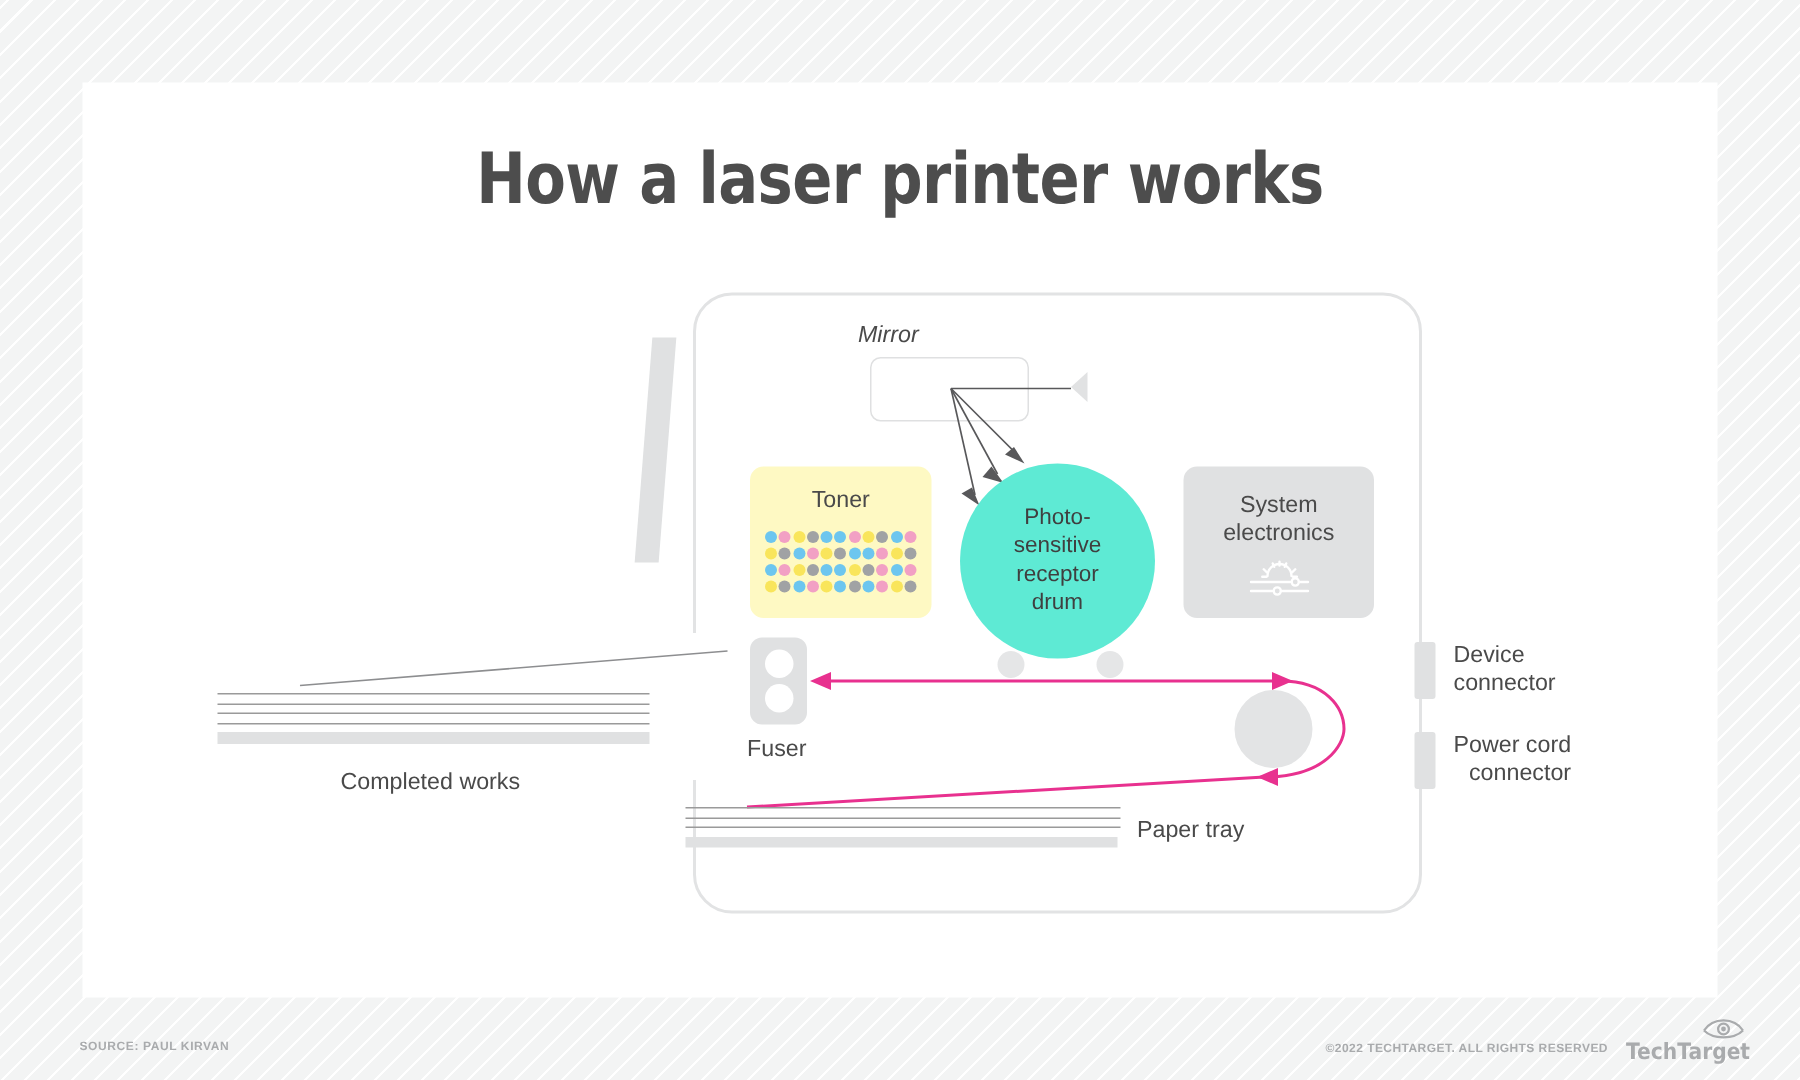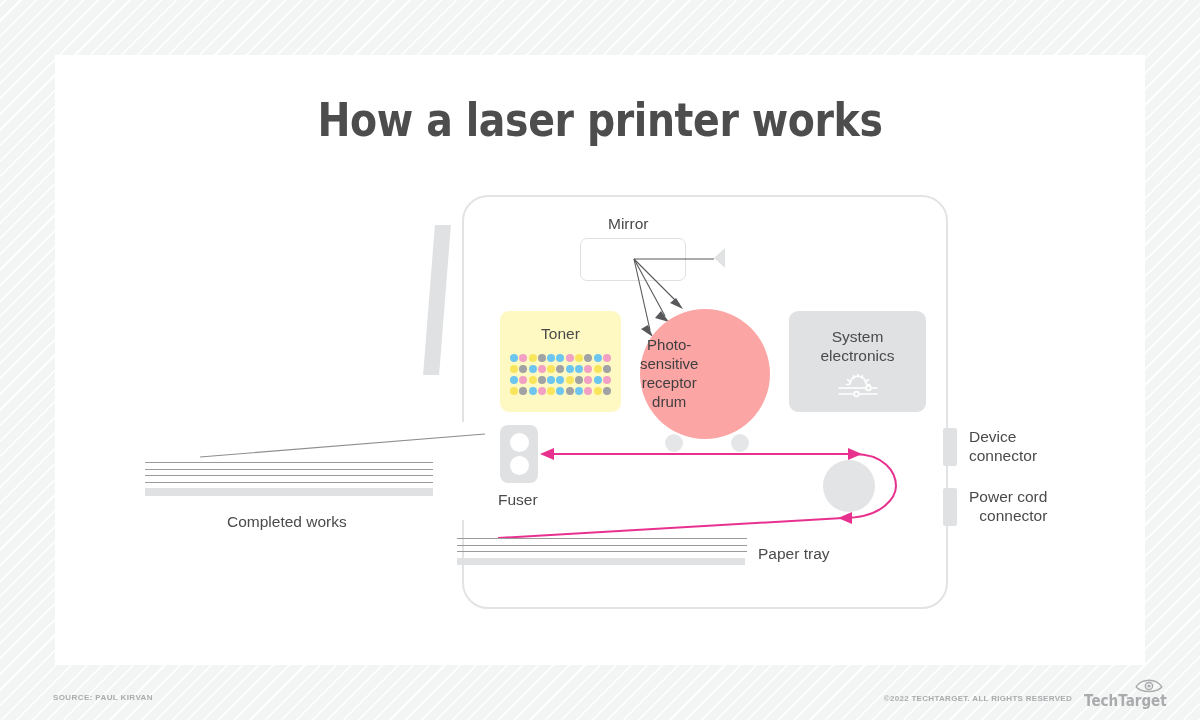--- a/index.html
+++ b/index.html
@@ -81,21 +81,21 @@
 
   
   .mirror-box {
     position: absolute;
     left: 580px; top: 238px;
     width: 106px; height: 43px;
     border: 1.6px solid #dfe0e1;
     border-radius: 7px;
     background: #ffffff;
   }
-  .mirror-label { left: 608px; top: 215px; }
+  .mirror-label { left: 572px; top: 215px; font-style: italic; }
 
   
   .laser-box {
     position: absolute;
     left: 723px; top: 240px;
     width: 106px; height: 37px;
     background: #e1e2e3;
     border-radius: 7px;
     display: flex; align-items: center; justify-content: center;
     font-size: 15.5px; color: #4a4a4a;
@@ -131,22 +131,22 @@
     justify-items: center; align-items: center;
   }
   .dot { width: 8px; height: 8px; border-radius: 50%; }
 
   
   .drum {
     position: absolute;
     left: 640px; top: 309px;
     width: 130px; height: 130px;
     border-radius: 50%;
-    background: #fca5a5;
-    display: flex; align-items: center; justify-content: flex-start;
+    background: #5eead4;
+    display: flex; align-items: center; justify-content: center;
     text-align: center;
     font-size: 15px; color: #3f3f3f; line-height: 1.26;
   }
   .roller-small {
     position: absolute;
     width: 18px; height: 18px; border-radius: 50%;
     background: #e5e6e7;
   }
   .roller-a { left: 665px; top: 434px; }
   .roller-b { left: 731px; top: 434px; }
@@ -155,21 +155,21 @@
     left: 823px; top: 460px;
     width: 52px; height: 52px;
     border-radius: 50%;
     background: #e3e4e5;
   }
 
   
   .sys-box {
     position: absolute;
     left: 789px; top: 311px;
-    width: 137px; height: 101px;
+    width: 127px; height: 101px;
     background: #e0e1e2;
     border-radius: 9px;
     padding-top: 16px;
     text-align: center;
     font-size: 15.5px; color: #4a4a4a; line-height: 1.24;
   }
   .sys-icon { margin: 6px auto 0; display: block; }
 
   
   .fuser-box {

